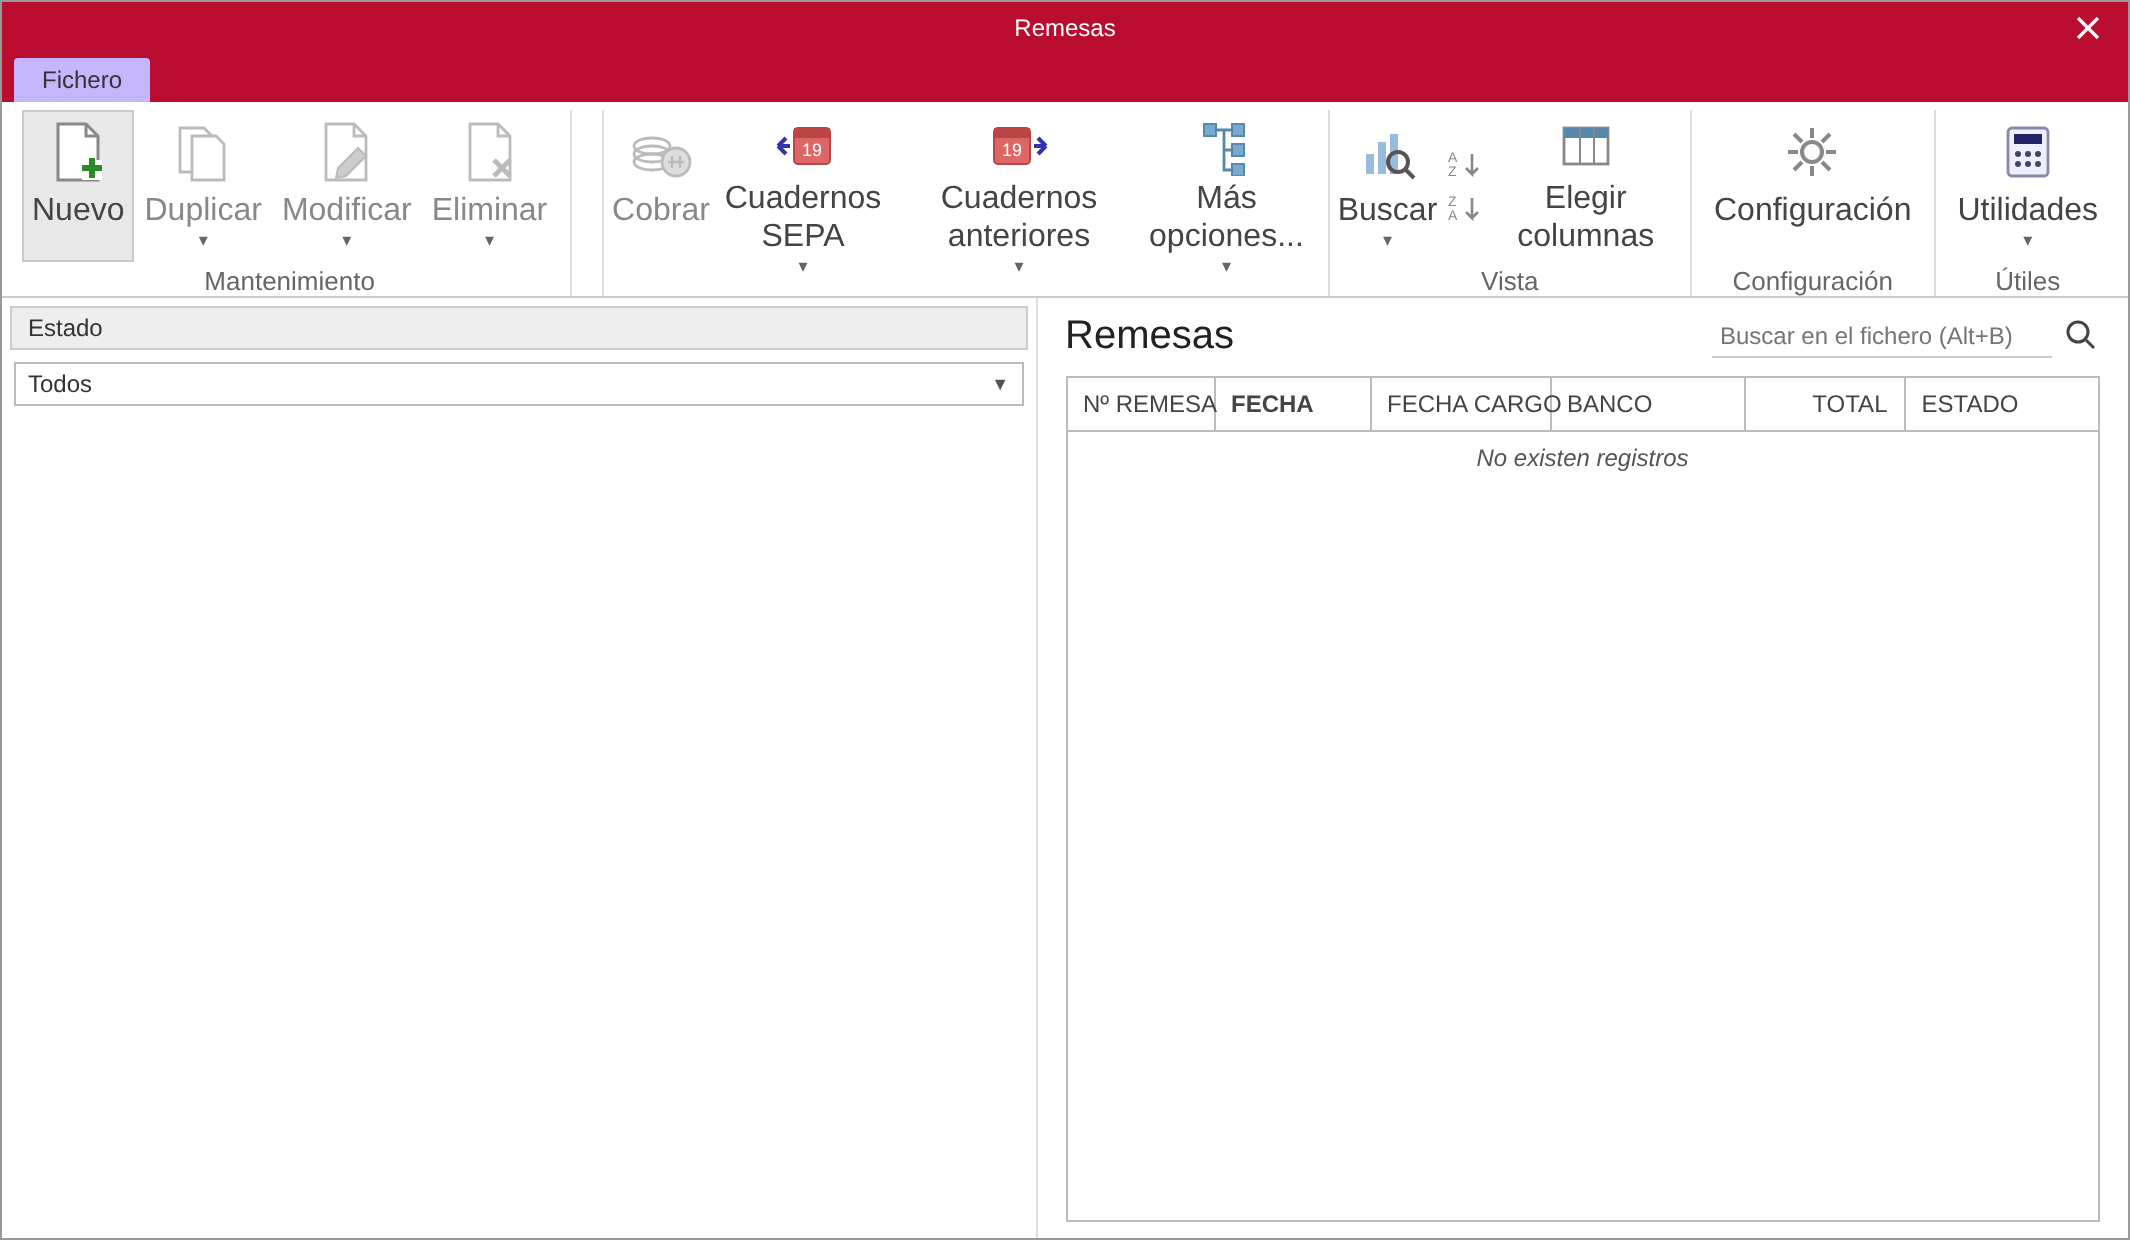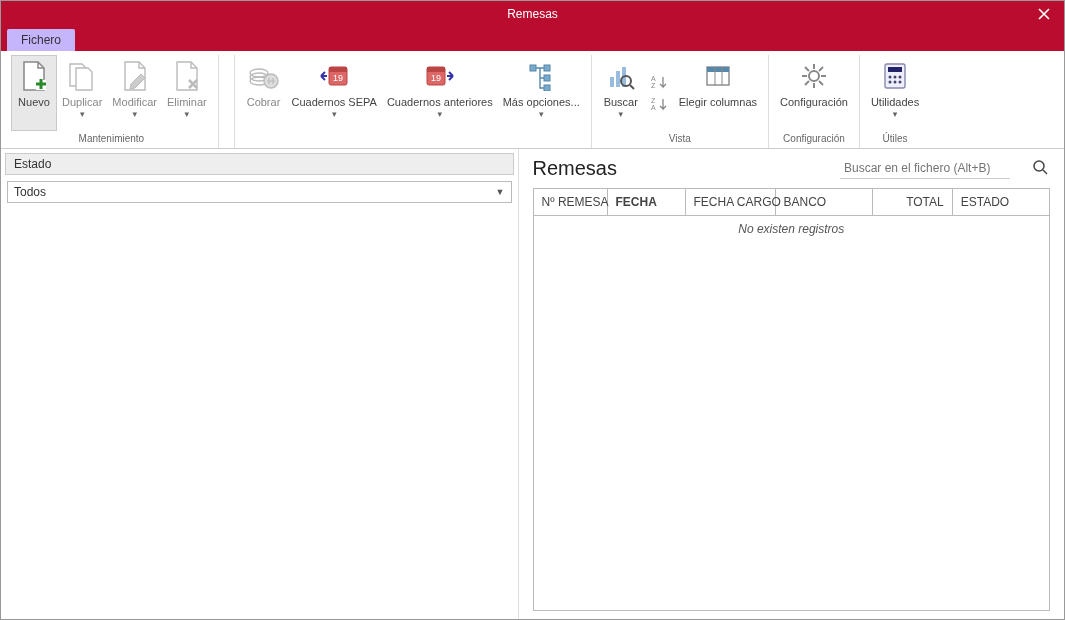--- a/index.html
+++ b/index.html
@@ -83,26 +83,26 @@
       cursor: pointer;
       min-width: 44px;
       text-align: center;
       border: 1px solid transparent;
       height: 76px;
     }
     .ribbon-btn .icon-wrap {
       width: 36px; height: 36px;
       display: flex; align-items: center; justify-content: center;
     }
-    .ribbon-btn .lbl { font-size: 11px; color: #444; line-height: 1.2; margin-top: 2px; }
+    .ribbon-btn .lbl { font-size: 16px; color: #444; line-height: 1.2; margin-top: 2px; }
     .ribbon-btn .lbl.dim { color: #888; }
     .ribbon-btn .caret { font-size: 9px; color: #666; }
     .ribbon-group-title {
       text-align: center;
-      font-size: 10px;
+      font-size: 13px;
       color: #666;
       padding: 2px 0 4px 0;
     }
     .ribbon-btn.active { background: #e8e8e8; border-color: #c9c9c9; }
     
     .sort-col {
       display: flex; flex-direction: column; align-items: center; justify-content: center;
       padding: 0 4px; cursor: pointer;
       height: 76px; gap:2px;
     }
@@ -156,21 +156,21 @@
       display: flex; flex-direction: column;
       min-width: 0;
     }
     .main-header {
       display: flex; align-items: center; justify-content: space-between;
       margin-bottom: 8px;
     }
     .main-title { font-size: 20px; font-weight: 400; color: #222; }
     .searchbox {
       display: flex; align-items: center;
-      gap: 20px;
+      gap: 4px;
     }
     .searchbox input {
       border: none;
       border-bottom: 1px solid #ccc;
       font-size: 12px;
       padding: 3px 4px;
       width: 170px;
       color: #777;
       outline: none;
       font-family: inherit;

